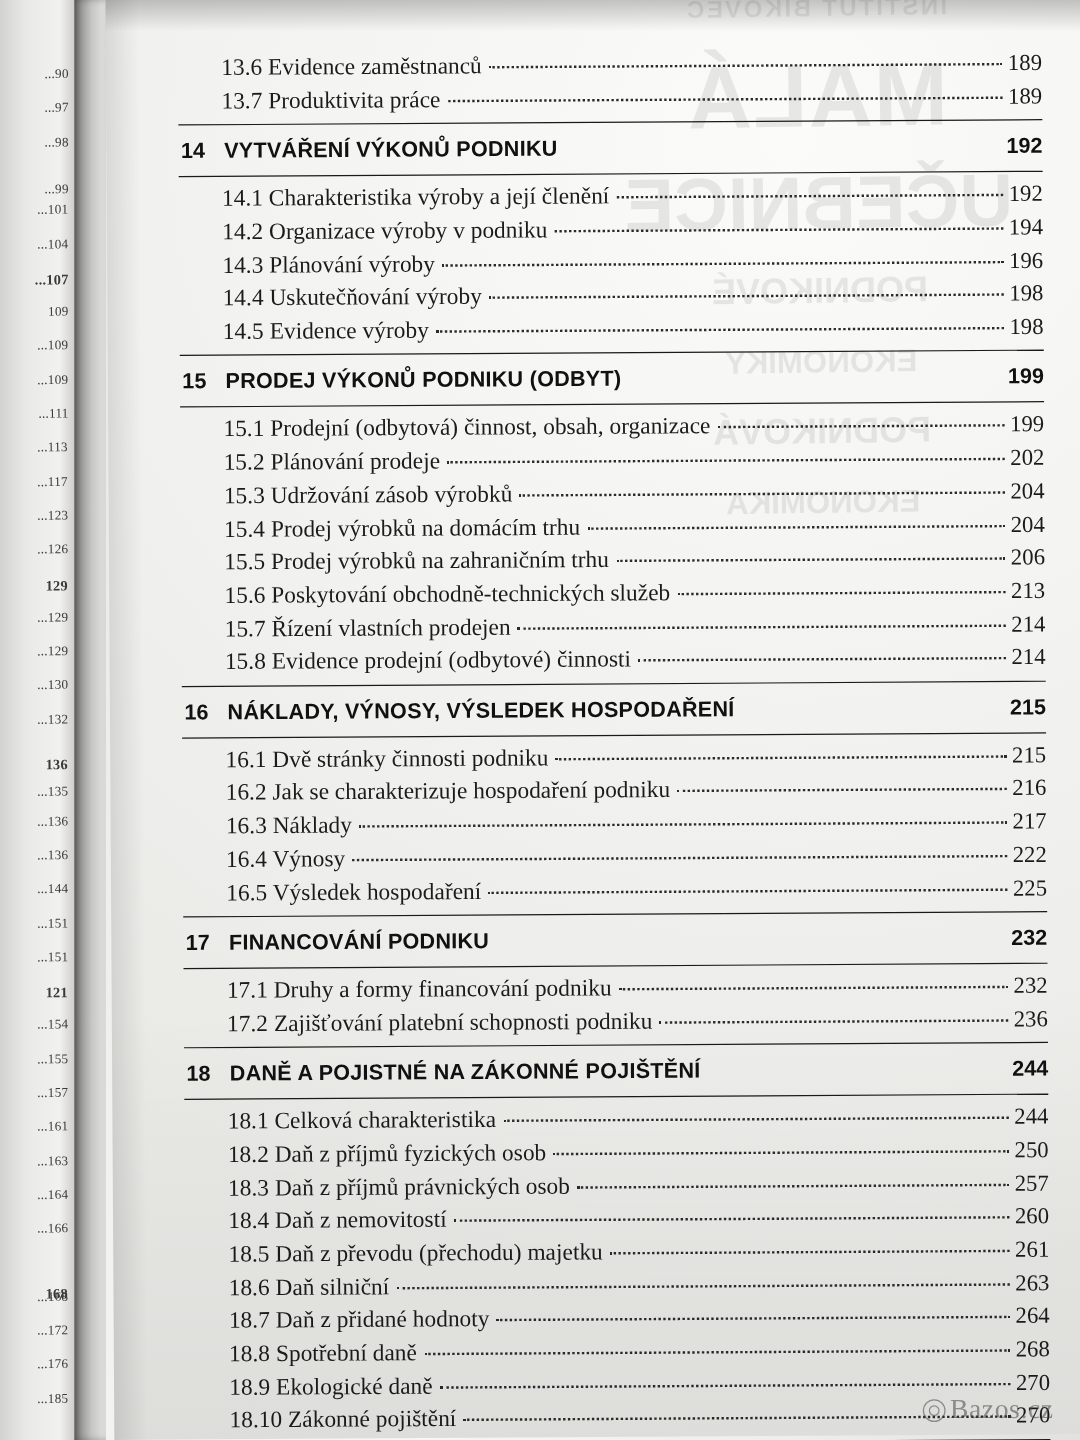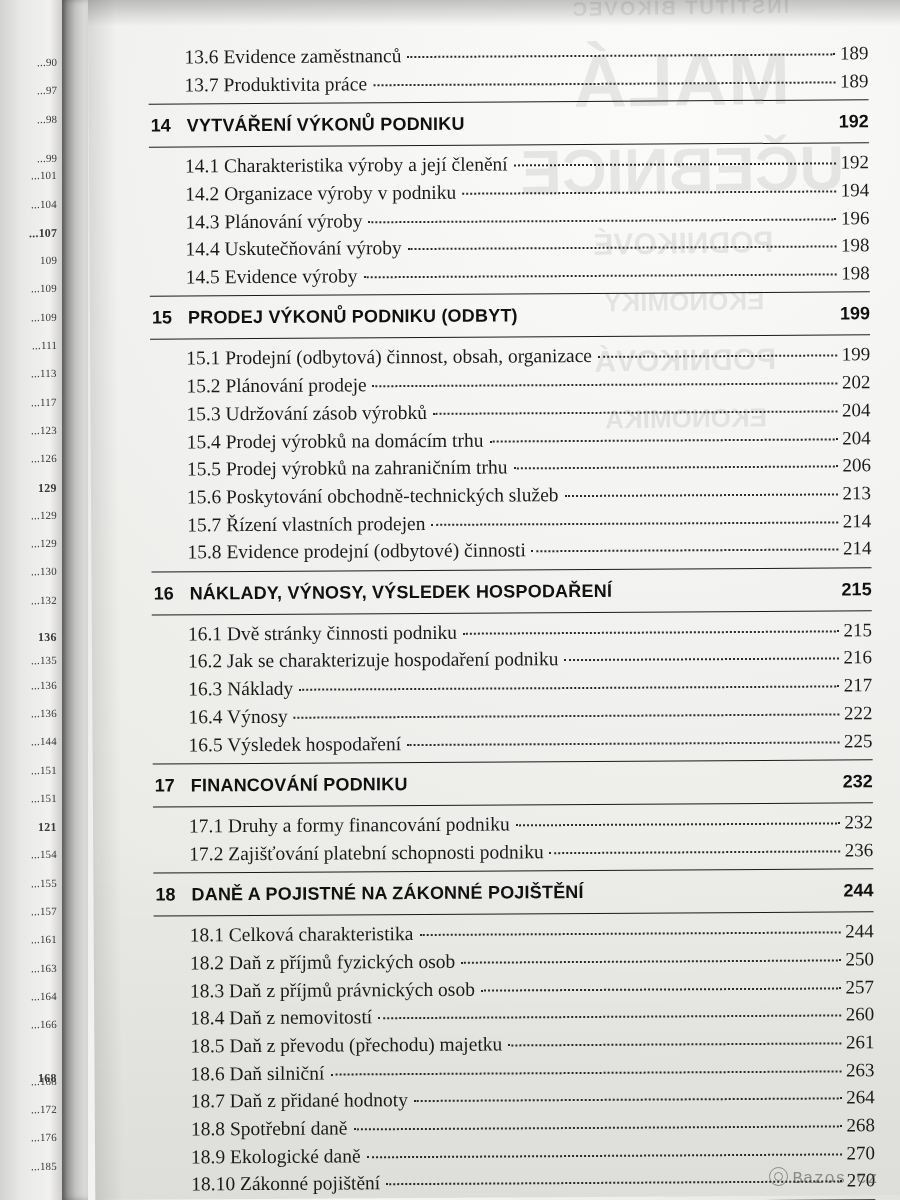--- a/index.html
+++ b/index.html
@@ -108,22 +108,22 @@
     border-top:1.6px solid #1a1a1a;
     border-bottom:1.6px solid #1a1a1a;
     margin:9px 0 9px 0;
     padding:1px 0;
   }
   .sub{padding-left:36px;}
   .sub .pg{font-size:19px;}
 
   .watermark{
     position:absolute;right:22px;bottom:12px;
-    font-family:Liberation Mono, monospace;
-    font-size:17px;color:rgba(70,70,70,.55);
+    font-family:Liberation Serif, serif;
+    font-size:23px;color:rgba(70,70,70,.55);
     letter-spacing:.5px;
   }
   .wm-ico{
     display:inline-block;width:17px;height:17px;border-radius:50%;
     border:1.6px solid rgba(70,70,70,.55);
     position:relative;top:3px;margin-right:4px;
   }
   .wm-ico:after{
     content:"";position:absolute;left:4px;top:4px;width:7px;height:7px;
     border-radius:50%;border:1.6px solid rgba(70,70,70,.55);

